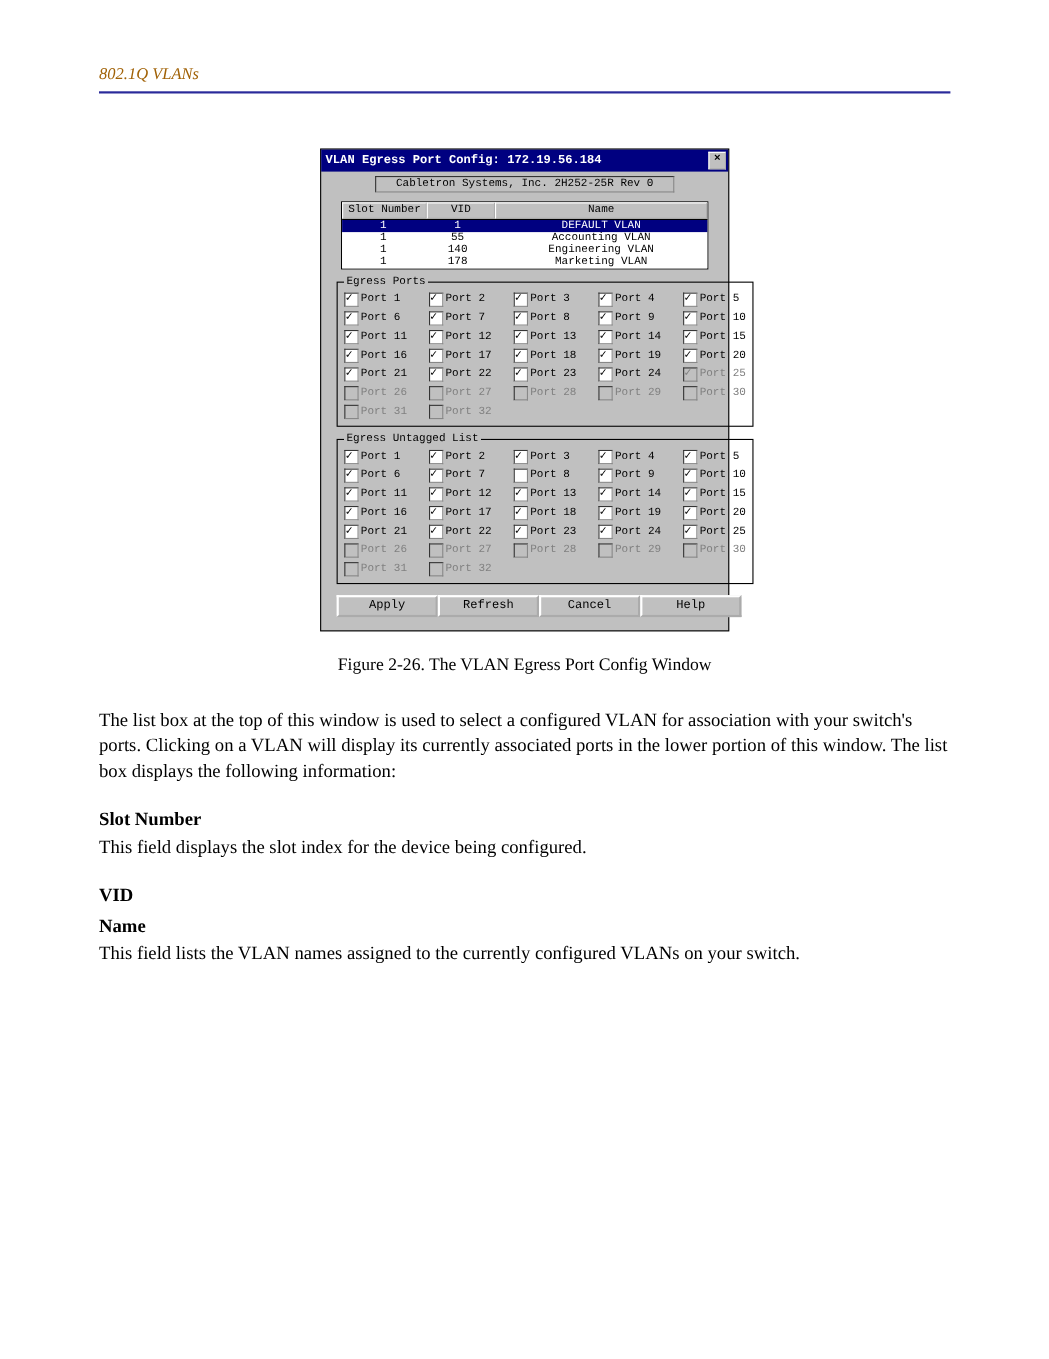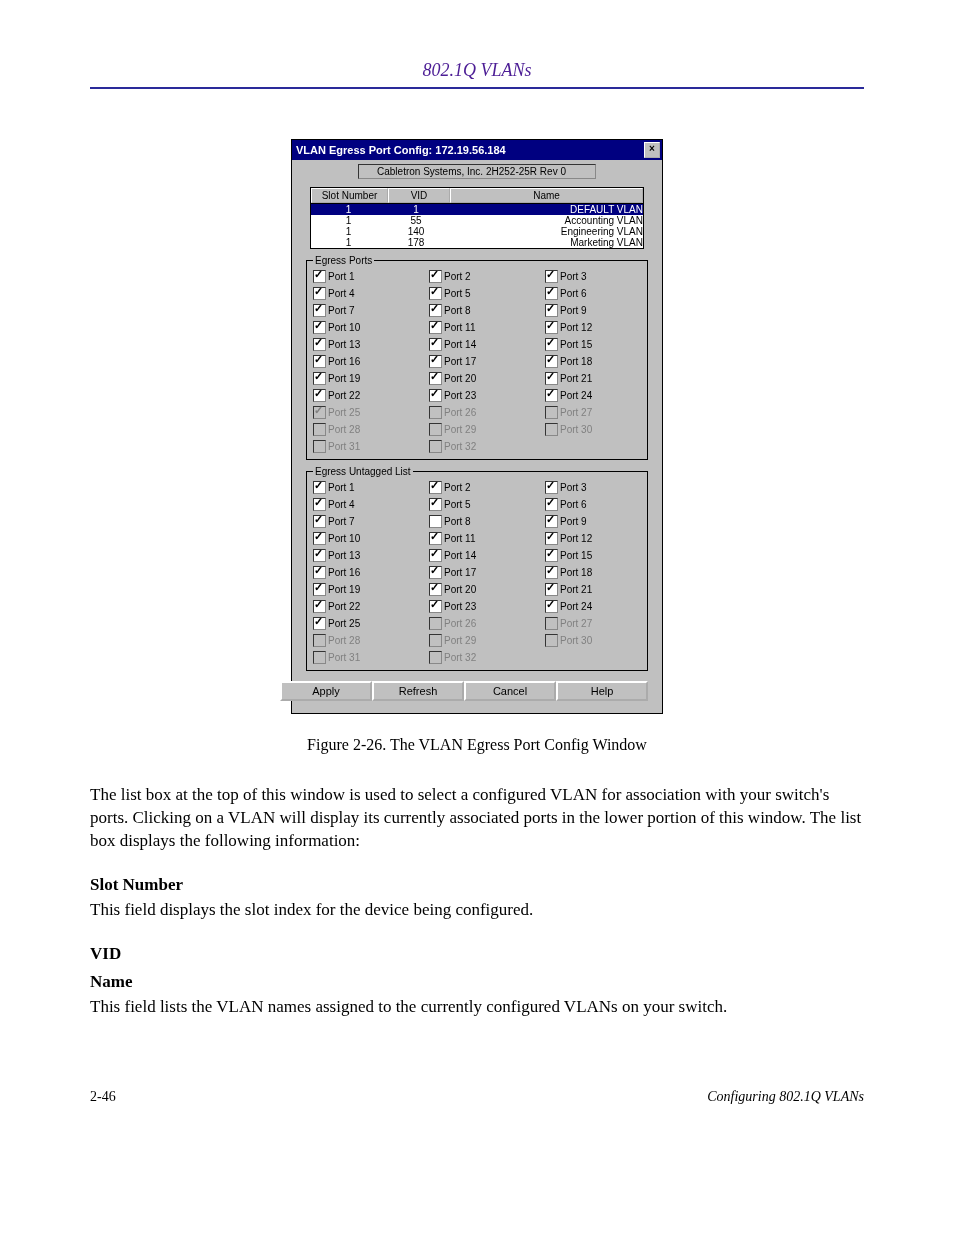--- a/index.html
+++ b/index.html
@@ -6,38 +6,38 @@
     margin: 0;
     background: #fff;
     font-family: "Times New Roman", serif;
     color: #000;
     width: 954px;
   }
   .page {
     padding: 60px 90px 60px 90px;
   }
   .header-area {
-    text-align: center;
+    text-align: left;
     font-style: italic;
-    font-size: 18px;
-    color: #4c1d95;
+    font-size: 15px;
+    color: #a16207;
     margin-bottom: 6px;
   }
   hr.rule {
     border: none;
     border-top: 2px solid #2a2a9a;
     margin: 0 0 50px 0;
   }
   
   .dialog {
     width: 370px;
     margin: 16px auto;
     border: 1px solid #000;
     background: #c0c0c0;
-    font-family: Liberation Sans, sans-serif;
+    font-family: Liberation Mono, monospace;
     font-size: 11px;
     color: #000;
   }
   .titlebar {
     background: #000080;
     color: #fff;
     display: flex;
     align-items: center;
     justify-content: space-between;
     padding: 2px 2px 2px 4px;
@@ -89,34 +89,34 @@
   .vlan-body { background:#fff; }
   .vlan-row {
     display: flex;
     font-size: 10px;
   }
   .vlan-row.selected {
     background: #000080;
     color: #fff;
   }
   .vlan-row > div { text-align:center; }
-  .vlan-row .col-name { text-align:right; padding-left:4px; }
+  .vlan-row .col-name { text-align:center; padding-left:4px; }
 
   fieldset.ports {
     border: 1px solid #000000;
     margin: 6px 14px;
     padding: 4px 6px 6px 6px;
   }
   fieldset.ports legend {
     font-size: 10px;
     padding: 0 2px;
   }
   .port-grid {
     display: grid;
-    grid-template-columns: repeat(3, 1fr);
+    grid-template-columns: repeat(5, 1fr);
     gap: 4px 20px;
     font-size: 10px;
   }
   .port-cell {
     display: flex;
     align-items: center;
     gap: 2px;
     white-space: nowrap;
   }
   .port-cell.disabled { color: #808080; }
@@ -135,21 +135,21 @@
     left: 0;
     font-size: 11px;
     color: #000;
     font-weight: bold;
   }
   .chk.disabled { background:#c0c0c0; }
   .chk.disabled.checked::after { color:#808080; }
 
   .button-row {
     display: flex;
-    justify-content: flex-end;
+    justify-content: flex-start;
     margin: 10px 14px 12px 14px;
   }
   .btn {
     border: 2px outset #fff;
     background: #c0c0c0;
     font-size: 11px;
     padding: 2px 14px;
     min-width: 60px;
     text-align: center;
   }
@@ -489,17 +489,13 @@
   <p class="para">The list box at the top of this window is used to select a configured VLAN for association with your switch's ports. Clicking on a VLAN will display its currently associated ports in the lower portion of this window. The list box displays the following information:</p>
 
   <div class="field-head">Slot Number</div>
   <p class="para">This field displays the slot index for the device being configured.</p>
 
   <div class="field-head">VID</div>
 
   <div class="field-head">Name</div>
   <p class="para">This field lists the VLAN names assigned to the currently configured VLANs on your switch.</p>
 
-  <div class="pagenum">
-    <span class="left">2-46</span>
-    <span>Configuring 802.1Q VLANs</span>
-  </div>
 </div>
 
 </body></html>

